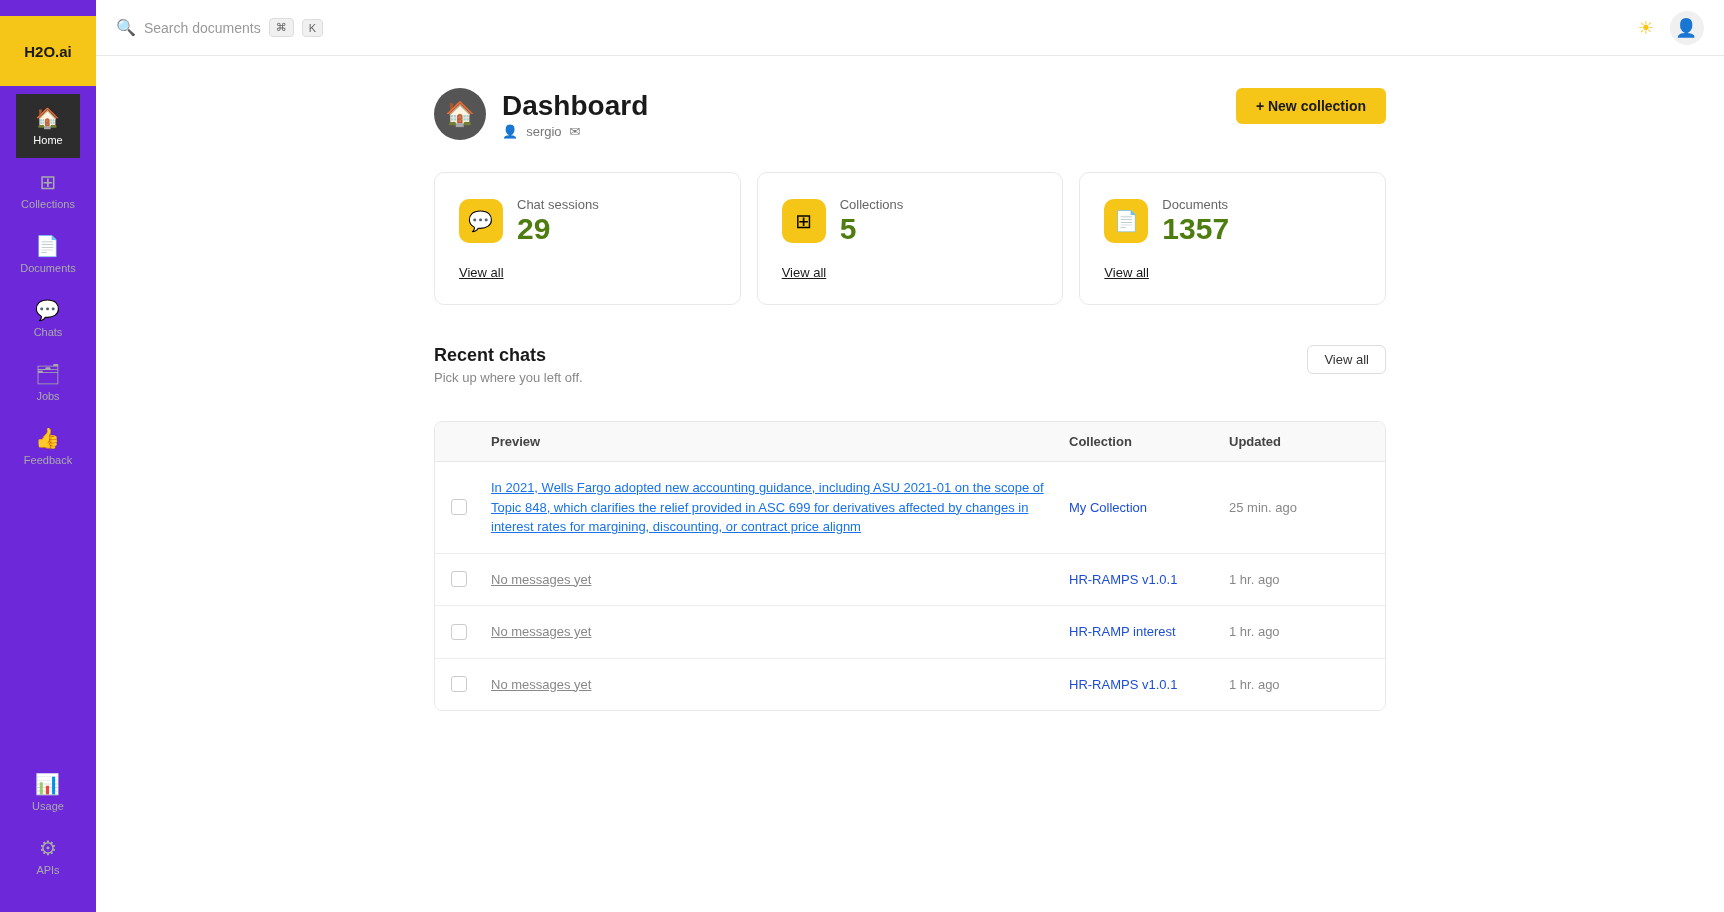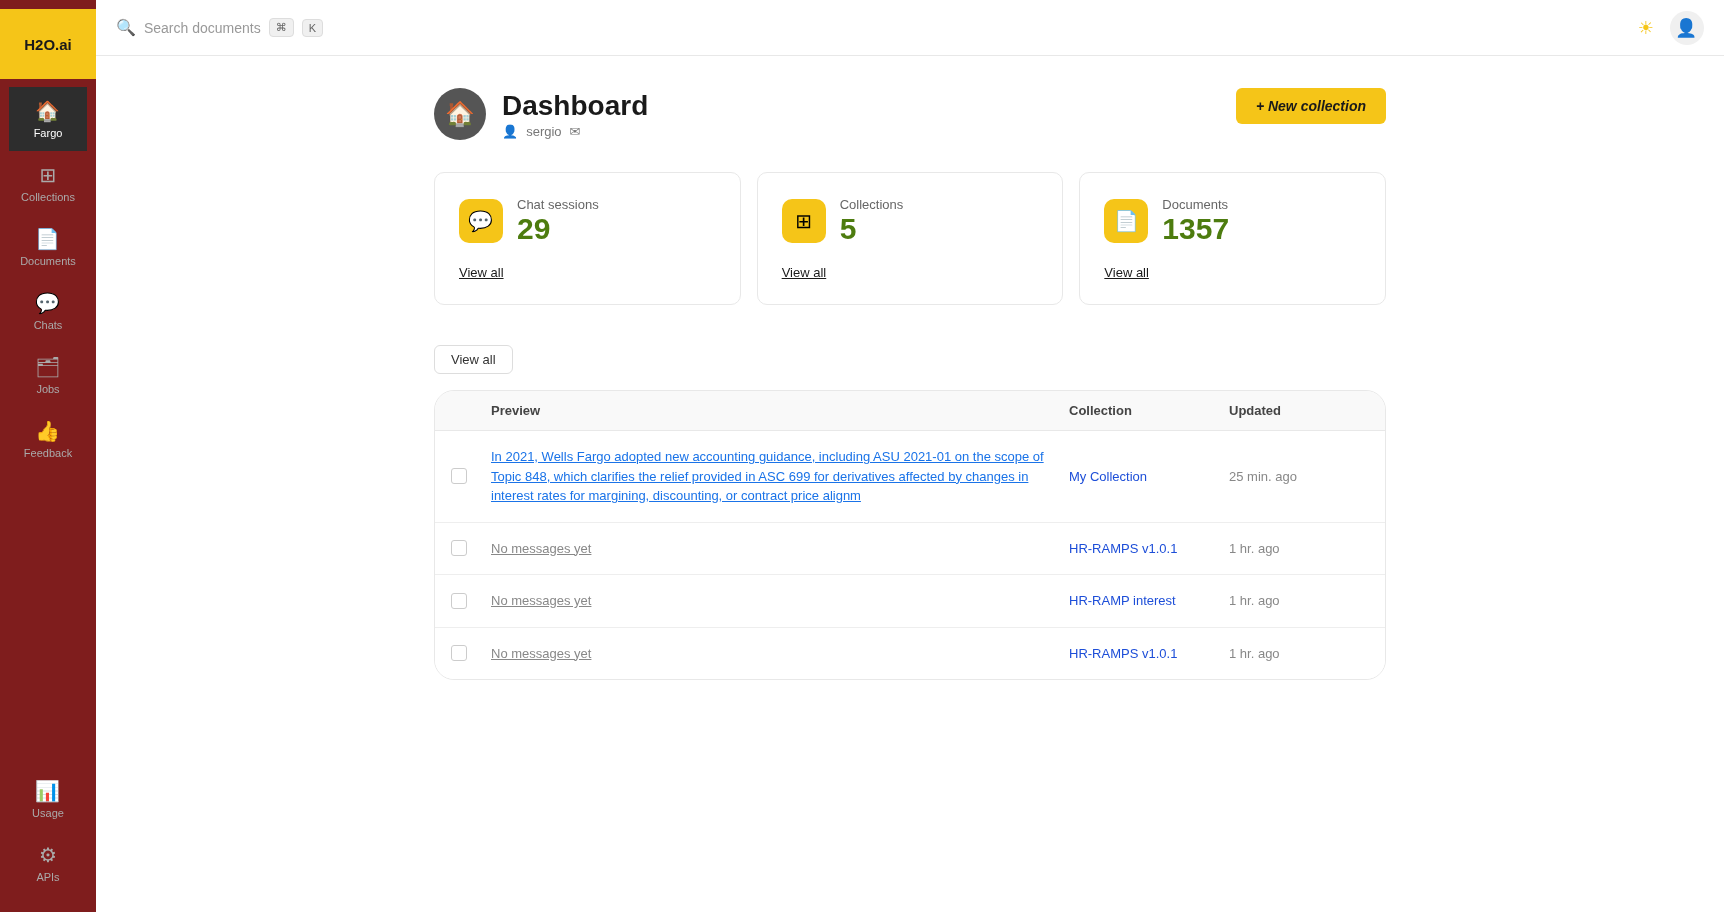--- a/index.html
+++ b/index.html
@@ -1,25 +1,25 @@
 <!DOCTYPE html>
 <html><head>
   <meta charset="utf-8">
   <style>
     * { box-sizing: border-box; margin: 0; padding: 0; }
     body { font-family: -apple-system, BlinkMacSystemFont, 'Segoe UI', sans-serif; background: #f5f5f5; display: flex; height: 100vh; overflow: hidden; }
 
     
     .sidebar {
       width: 96px;
-      background: #7f1d1d;
-      display: flex;
-      flex-direction: column;
-      align-items: center;
-      padding: 9px;
+      background: #6d28d9;
+      display: flex;
+      flex-direction: column;
+      align-items: center;
+      padding: 16px;
       flex-shrink: 0;
       height: 100vh;
       overflow-y: auto;
     }
     .sidebar-logo {
       width: 96px;
       height: 70px;
       background: #f5c518;
       display: flex;
       align-items: center;
@@ -160,21 +160,20 @@
       border: none;
       border-radius: 6px;
       padding: 10px 20px;
       font-size: 14px;
       font-weight: 600;
       color: #1a1a1a;
       cursor: pointer;
       display: flex;
       align-items: center;
       gap: 6px;
-      font-style: italic;
     }
 
     
     .section-title { font-size: 18px; font-weight: 700; color: #1a1a1a; margin-bottom: 4px; }
     .section-subtitle { font-size: 13px; color: #888; margin-bottom: 20px; }
 
     
     .stats-grid {
       display: grid;
       grid-template-columns: repeat(3, 1fr);
@@ -228,21 +227,21 @@
       padding: 6px 16px;
       font-size: 13px;
       cursor: pointer;
       color: #333;
     }
 
     
     .chat-table {
       width: 100%;
       border: 1px solid #e8e8e8;
-      border-radius: 20px;
+      border-radius: 8px;
       overflow: hidden;
       margin-top: 16px;
     }
     .table-head {
       display: grid;
       grid-template-columns: 40px 1fr 160px 140px;
       background: #f9f9f9;
       border-bottom: 1px solid #e8e8e8;
       padding: 12px 16px;
       align-items: center;
@@ -282,21 +281,21 @@
 </head>
 <body>
 
 <div class="sidebar">
   <div class="sidebar-logo">
     <span>H2O.ai</span>
   </div>
   <div class="sidebar-nav">
     <div class="sidebar-item active">
       <span class="icon">🏠</span>
-      <span class="label">Fargo</span>
+      <span class="label">Home</span>
     </div>
     <div class="sidebar-item">
       <span class="icon">⊞</span>
       <span class="label">Collections</span>
     </div>
     <div class="sidebar-item">
       <span class="icon">📄</span>
       <span class="label">Documents</span>
     </div>
     <div class="sidebar-item">
@@ -403,20 +402,24 @@
               </div>
             </div>
             <a class="stat-link">View all</a>
           </div>
 
         </div>
       </div>
 
       <div>
         <div class="recent-chats-header">
+          <div>
+            <div class="section-title">Recent chats</div>
+            <div class="section-subtitle">Pick up where you left off.</div>
+          </div>
           <button class="view-all-btn">View all</button>
         </div>
 
         <div class="chat-table">
           <div class="table-head">
             <div class="table-head-cell"></div>
             <div class="table-head-cell">Preview</div>
             <div class="table-head-cell">Collection</div>
             <div class="table-head-cell">Updated</div>
           </div>

